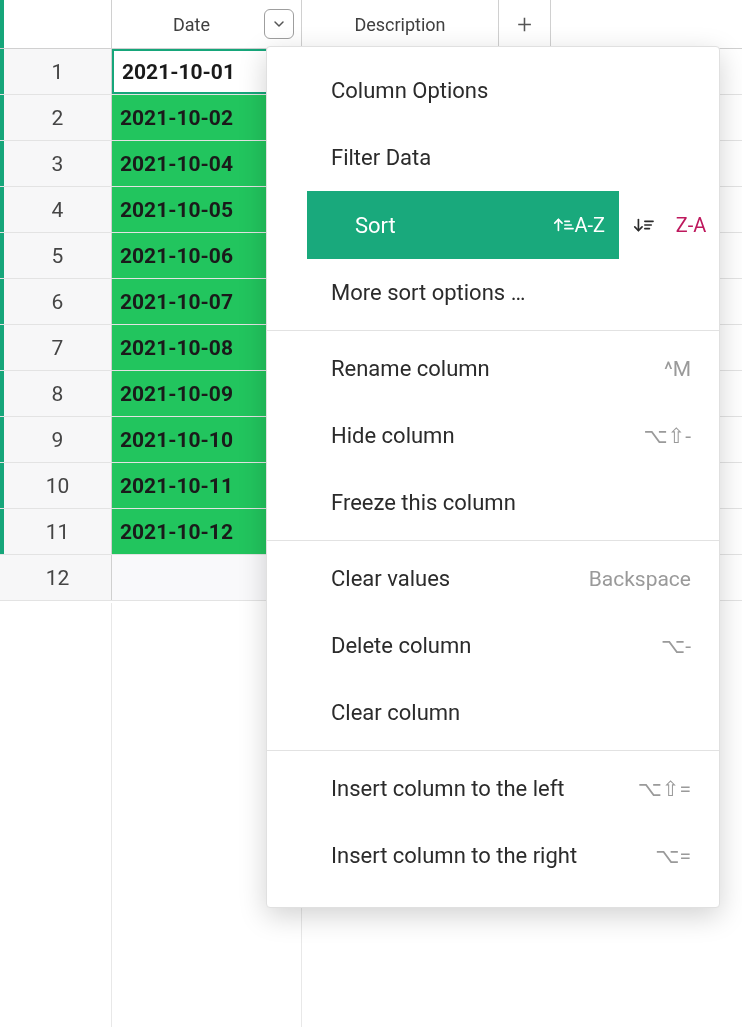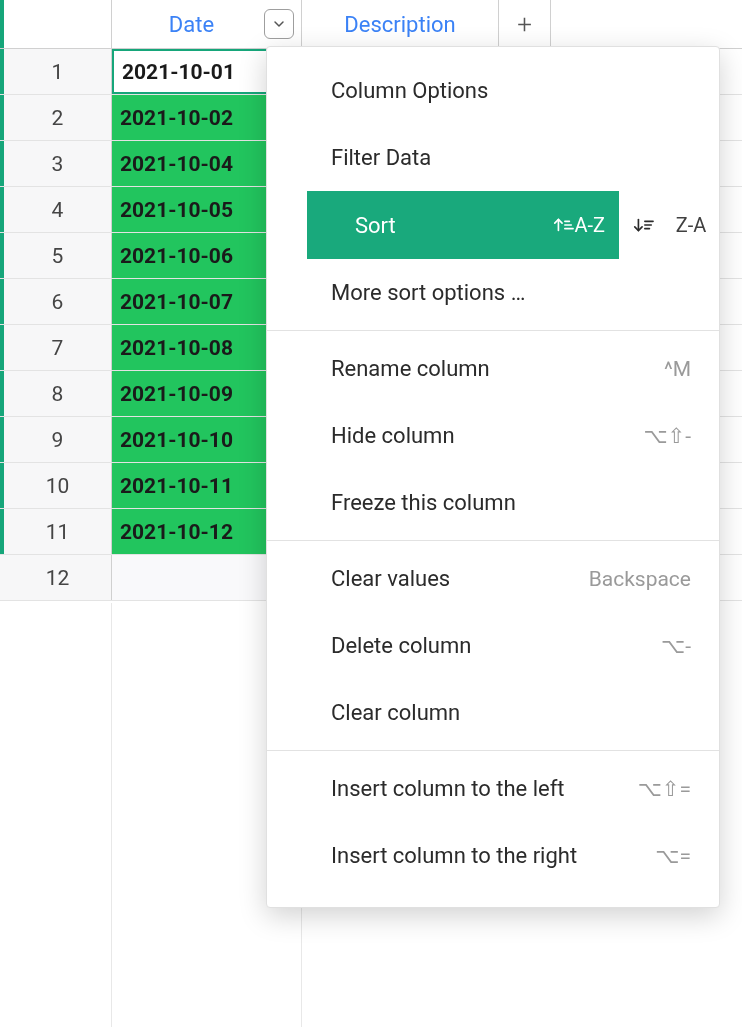--- a/index.html
+++ b/index.html
@@ -32,22 +32,22 @@
     .row-num-header {
       width: 112px;
       border-right: 1px solid #d0d0d0;
       border-left: 4px solid #16a67a;
       background: #ffffff;
     }
     .col-header {
       display: flex;
       align-items: center;
       justify-content: center;
-      color: #3b82f6;
-      font-size: 22px;
+      color: #404040;
+      font-size: 18px;
       border-right: 1px solid #d0d0d0;
       position: relative;
       background: #ffffff;
     }
     .col-header.date { width: 190px; justify-content: center; padding-right: 30px;}
     .col-header.desc { width: 197px; }
     .col-header.add  { width: 52px; font-size: 26px; color: #555; font-weight: 300;}
     .dropdown-btn {
       position: absolute;
       right: 7px;
@@ -173,21 +173,21 @@
       font-size: 20px;
       color: #ffffff;
     }
     .sort-za {
       flex: 1;
       display: flex;
       align-items: center;
       justify-content: center;
       gap: 22px;
       font-size: 20px;
-      color: #404040;
+      color: #be185d;
       cursor: pointer;
     }
     .sort-icon {
       width: 22px;
       height: 22px;
       display: inline-block;
     }
   </style>
 </head>
 <body>

